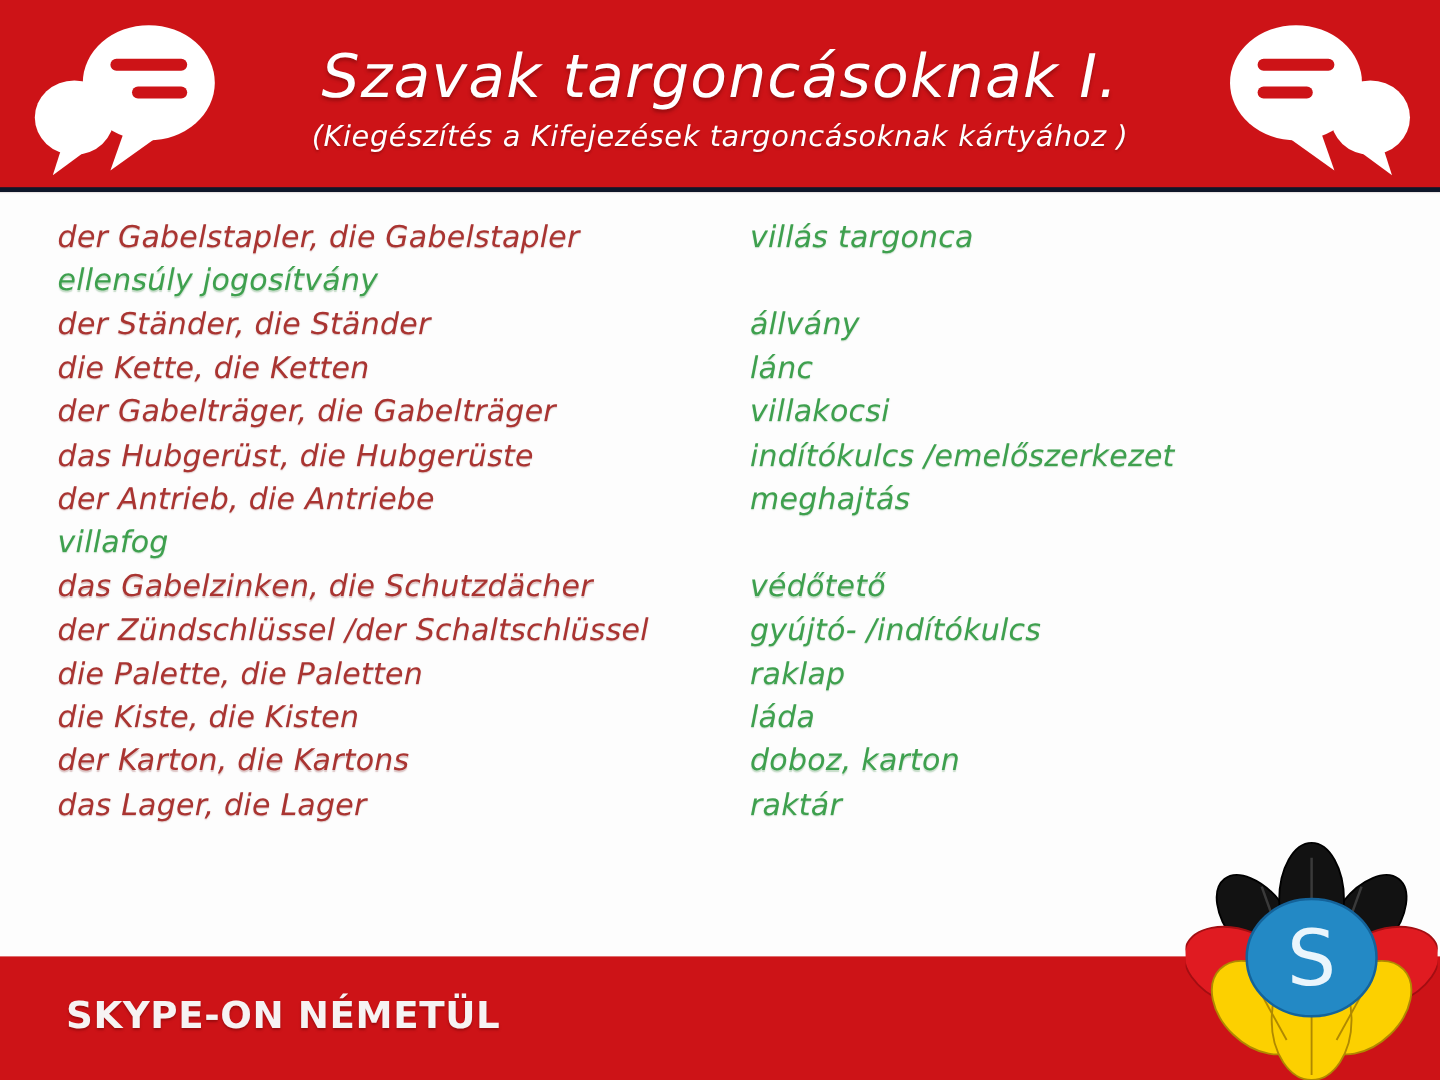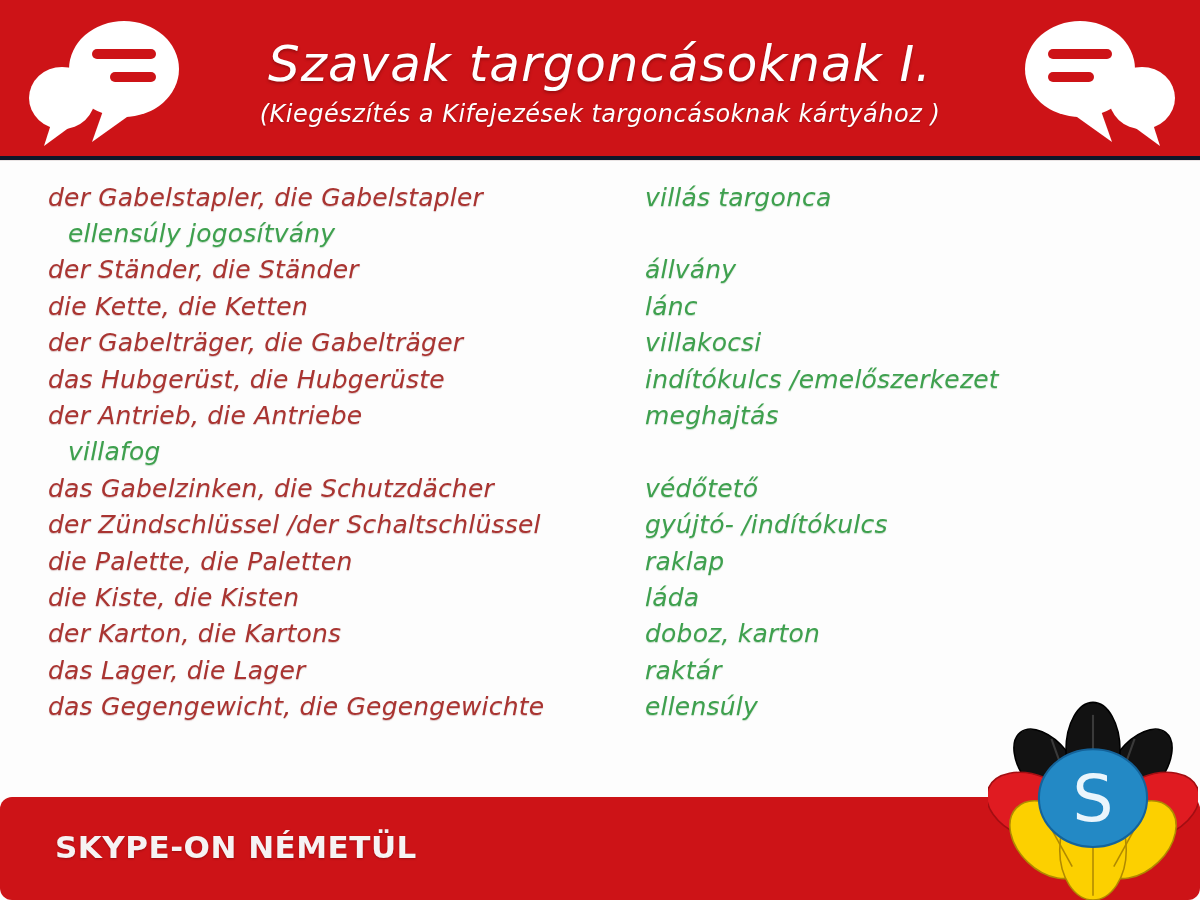--- a/index.html
+++ b/index.html
@@ -65,29 +65,28 @@
     white-space: nowrap;
   }
   .de {
     width: 577px;
     color: #a93431;
     text-shadow: 0 1px 1px rgba(140,60,60,.3);
   }
   .hu {
     color: #3ea04e;
     text-shadow: 0 1px 1px rgba(60,140,70,.3);
-    margin-left: 20px;
   }
 
   
   .footer {
     position: absolute; left: 0; right: 0; bottom: 0;
     height: 103px;
     background: #cd1317;
-    display: flex; align-items: center; border-radius: 12px;
+    display: flex; align-items: center;
   }
   .brand {
     color: #f6f3f3;
     font-weight: bold;
     font-size: 31px;
     letter-spacing: .5px;
     margin-left: 55px;
     margin-top: -4px;
     text-shadow: 0 1px 2px rgba(80,0,0,.4);
   }
@@ -179,24 +178,20 @@
         <span class="hu">láda</span>
       </div>
       <div class="row">
         <span class="de">der Karton, die Kartons</span>
         <span class="hu">doboz, karton</span>
       </div>
       <div class="row">
         <span class="de">das Lager, die Lager</span>
         <span class="hu">raktár</span>
       </div>
-      <div class="row">
-        <span class="de">das Gegengewicht, die Gegengewichte</span>
-        <span class="hu">ellensúly</span>
-      </div>
     </div>
 
   <div class="footer">
     <div class="brand">SKYPE-ON NÉMETÜL</div>
   </div>
 
   <svg class="logo" viewBox="0 0 200 200" xmlns="http://www.w3.org/2000/svg">
 
     <g stroke="#000000" stroke-width="1.5">
       <ellipse cx="56" cy="72" rx="24" ry="42" fill="#121212" transform="rotate(-38 56 72)"></ellipse>

